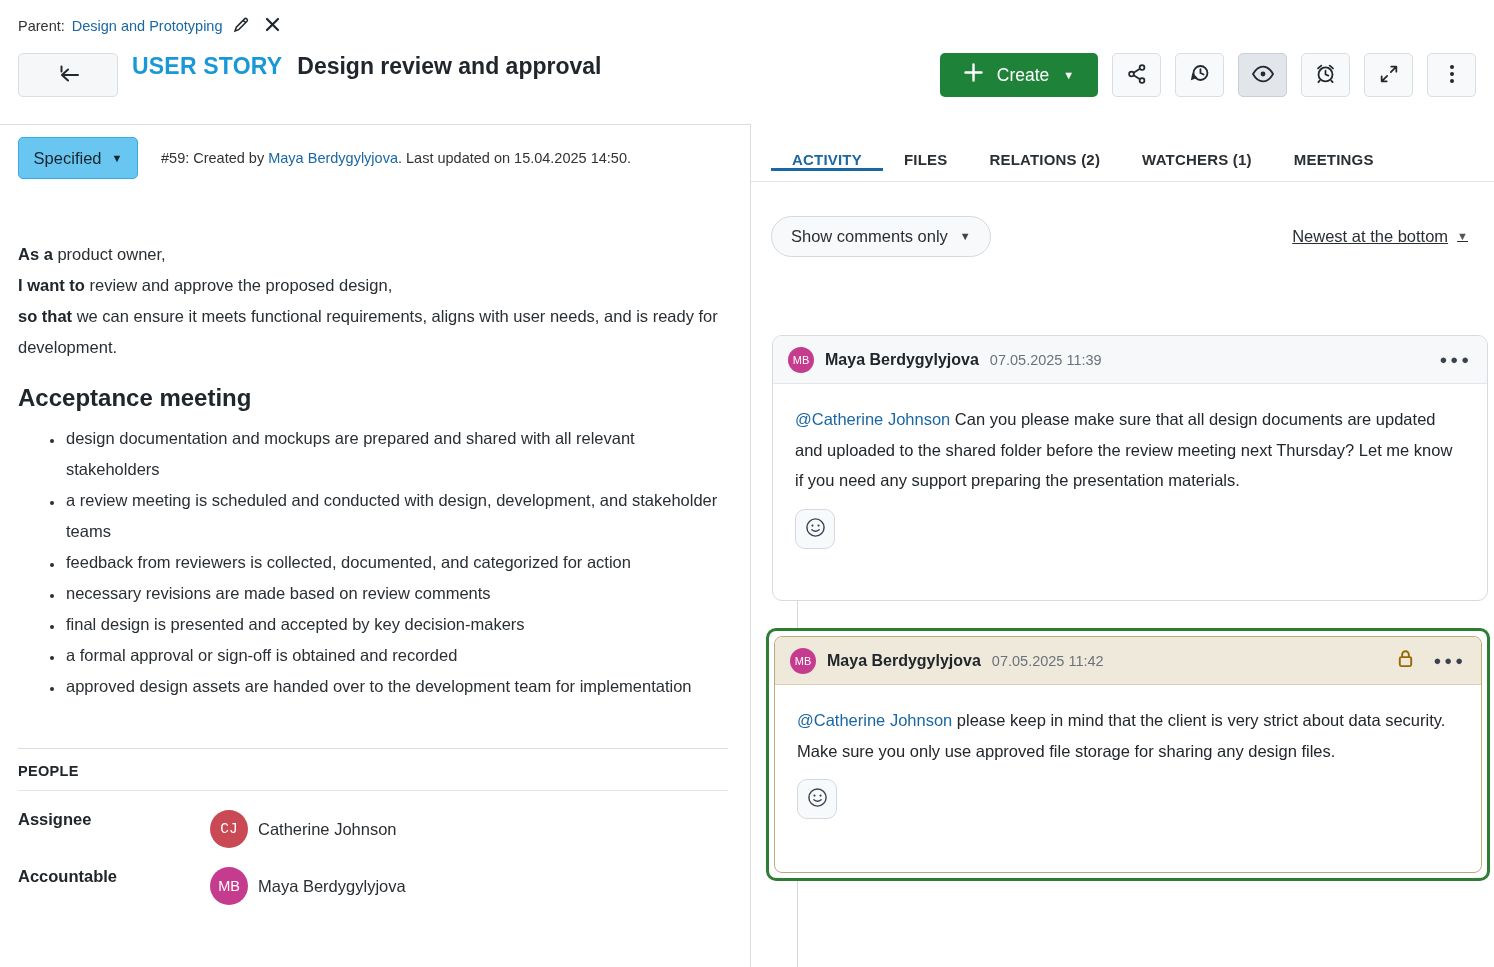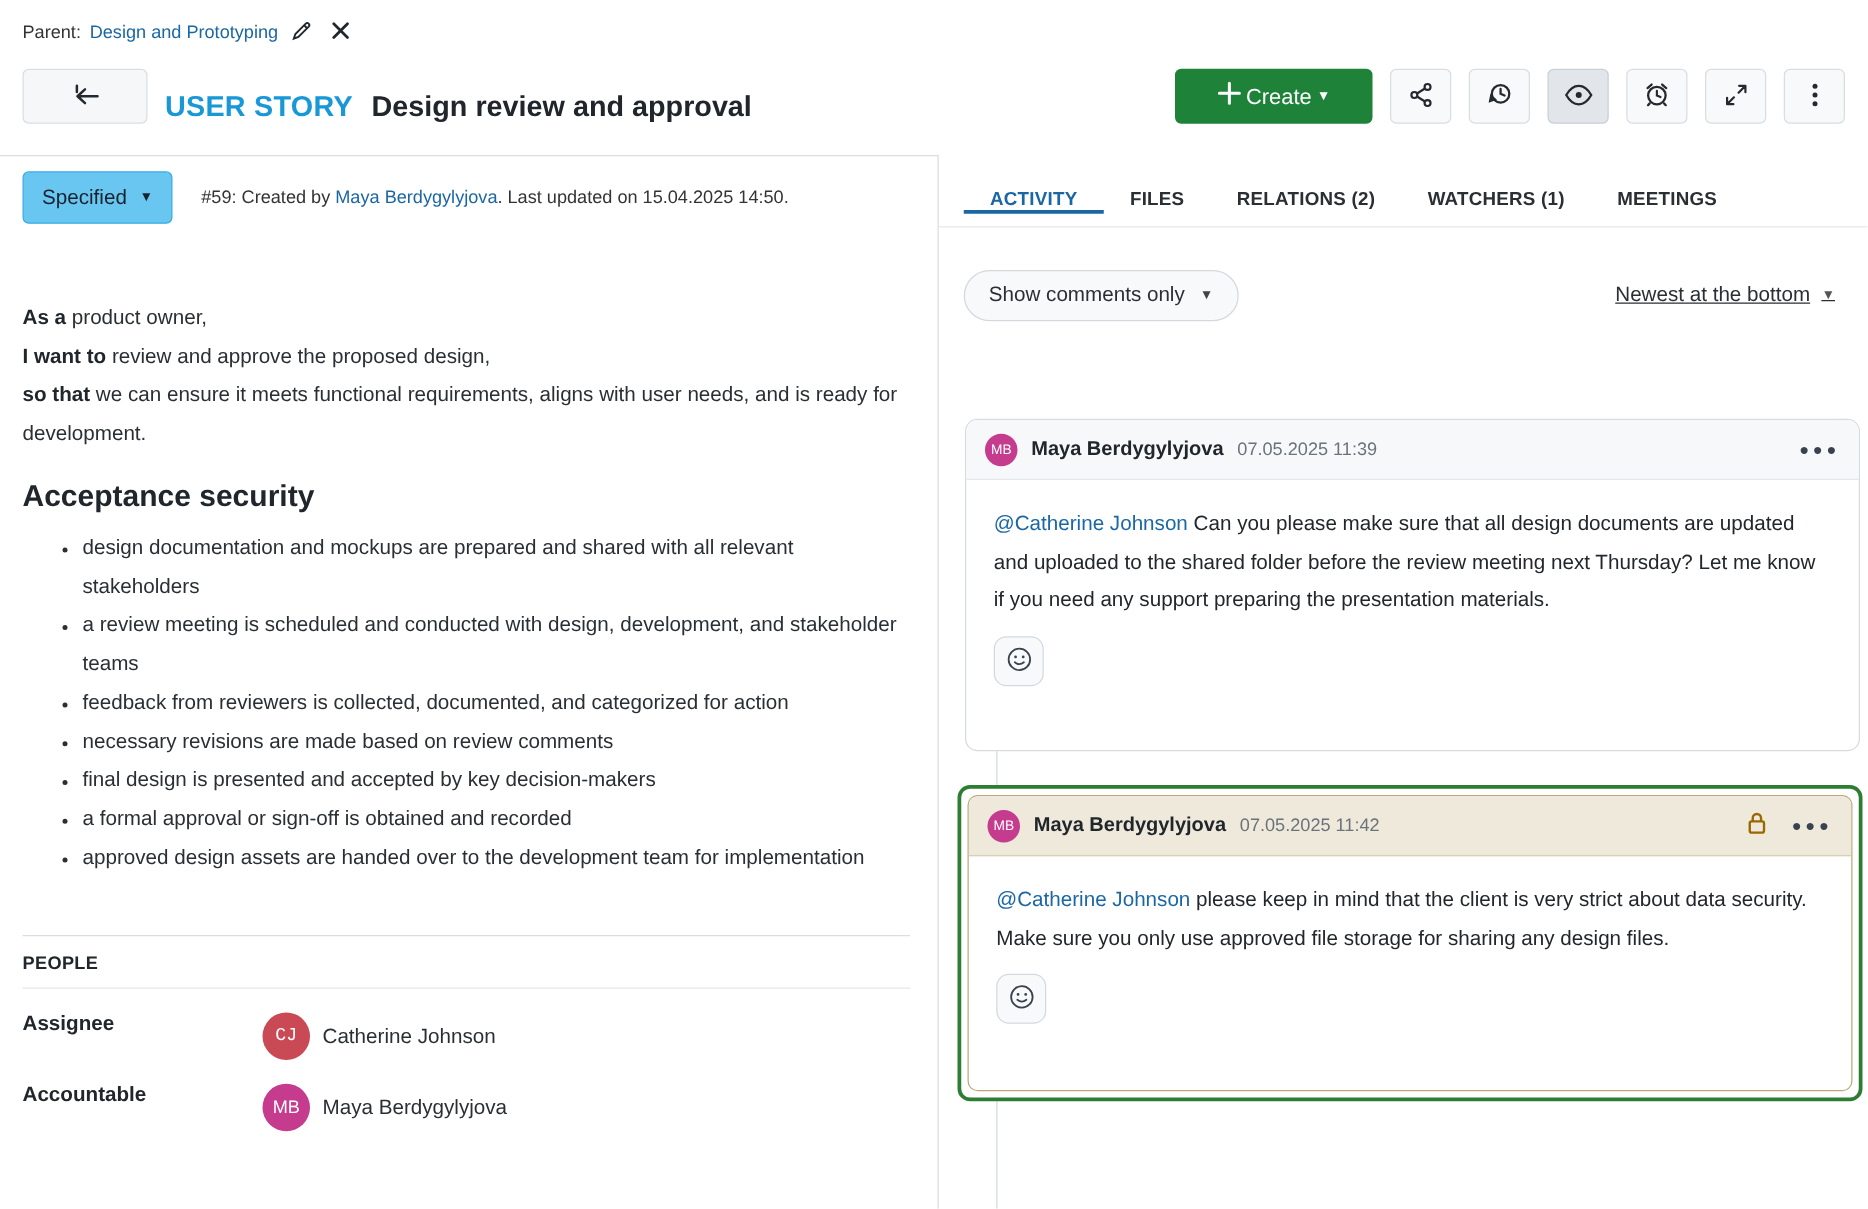--- a/index.html
+++ b/index.html
@@ -13,26 +13,26 @@
   body{font-family:"Liberation Sans",sans-serif;background:#fff;color:var(--txt);overflow:hidden;}
   #app{position:relative;width:1494px;height:967px;background:#fff;}
 
   
   .parent-row{position:absolute;top:14px;left:18px;display:flex;align-items:center;gap:7px;font-size:14.5px;}
   .parent-row .plabel{color:#333;}
   .parent-row a{color:var(--accent-blue);text-decoration:none;}
   .icon-btn-plain{display:inline-flex;align-items:center;justify-content:center;width:24px;height:24px;cursor:pointer;background:none;border:none;color:#20262B;}
 
   
-  .header-row{position:absolute;top:53px;left:18px;right:18px;height:46px;display:flex;align-items:flex-end;}
+  .header-row{position:absolute;top:53px;left:18px;right:18px;height:46px;display:flex;align-items:flex-start;}
   .back-btn{width:100px;height:44px;border:1px solid var(--line);border-radius:5px;background:#F5F7F9;display:flex;align-items:center;justify-content:center;cursor:pointer;}
   .wp-type{margin-left:14px;font-size:23px;font-weight:700;color:var(--type-blue);letter-spacing:.2px;}
   .wp-title{margin-left:15px;font-size:23px;font-weight:700;color:var(--txt-dark);}
   .header-actions{margin-left:auto;display:flex;align-items:center;gap:14px;}
-  .create-btn{height:44px;min-width:158px;border:none;border-radius:5px;background:var(--brand-green);color:#fff;display:flex;align-items:center;justify-content:center;gap:4px;font-size:17.5px;font-family:inherit;cursor:pointer;padding:0 15px;}
+  .create-btn{height:44px;min-width:158px;border:none;border-radius:5px;background:var(--brand-green);color:#fff;display:flex;align-items:center;justify-content:center;gap:14px;font-size:17.5px;font-family:inherit;cursor:pointer;padding:0 15px;}
   .tool-btn{width:49px;height:44px;border:1px solid var(--line);border-radius:5px;background:#F8F9FA;display:flex;align-items:center;justify-content:center;cursor:pointer;color:#23292E;}
   .tool-btn.pressed{background:#E2E5E9;border-color:#C9CFD6;}
   .tri{font-size:11px;line-height:1;}
 
   
   .left-panel{position:absolute;top:124px;left:0;width:751px;bottom:0;border-top:1px solid var(--line);border-right:1px solid var(--line);padding:12px 22px 0 18px;overflow:hidden;}
   .status-row{display:flex;align-items:center;gap:23px;}
   .status-btn{height:42px;width:120px;border:1px solid var(--status-border);background:var(--status-bg);border-radius:5px;display:flex;align-items:center;justify-content:center;gap:10px;font-size:16.5px;color:#16242E;font-family:inherit;cursor:pointer;}
   .meta-line{font-size:14.5px;color:#333;}
   .meta-line a{color:var(--accent-blue);text-decoration:none;}
@@ -182,21 +182,21 @@
       </button>
       <span class="meta-line"><span>#59: Created by </span><a href="#">Maya Berdygylyjova</a><span>. Last updated on 15.04.2025 14:50.</span></span>
     </div>
 
     <div class="desc">
       <b>As a</b><span> product owner,</span><br>
       <b>I want to</b><span> review and approve the proposed design,</span><br>
       <b>so that</b><span> we can ensure it meets functional requirements, aligns with user needs, and is ready for development.</span>
     </div>
 
-    <div class="ac-heading">Acceptance security</div>
+    <div class="ac-heading">Acceptance meeting</div>
     <ul class="ac-list">
       <li>design documentation and mockups are prepared and shared with all relevant stakeholders</li>
       <li>a review meeting is scheduled and conducted with design, development, and stakeholder teams</li>
       <li>feedback from reviewers is collected, documented, and categorized for action</li>
       <li>necessary revisions are made based on review comments</li>
       <li>final design is presented and accepted by key decision-makers</li>
       <li>a formal approval or sign-off is obtained and recorded</li>
       <li>approved design assets are handed over to the development team for implementation</li>
     </ul>
 

